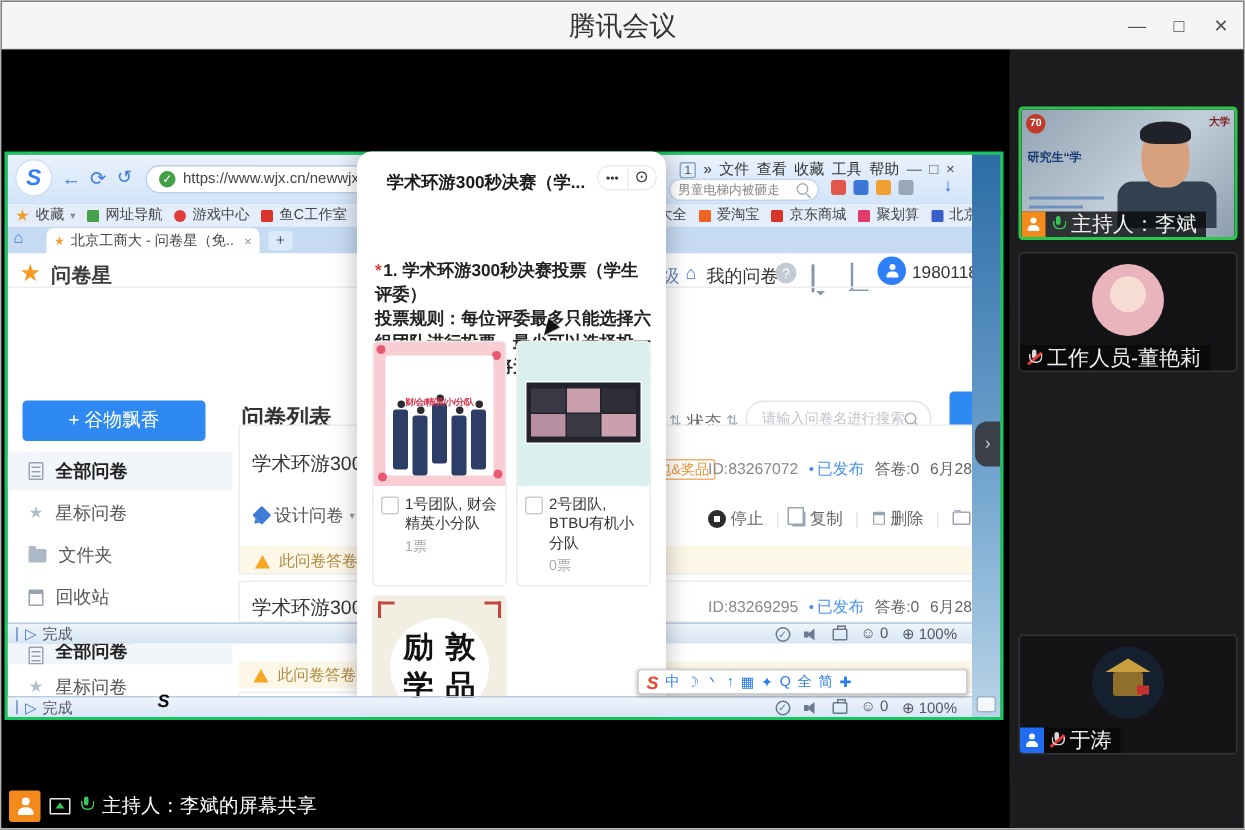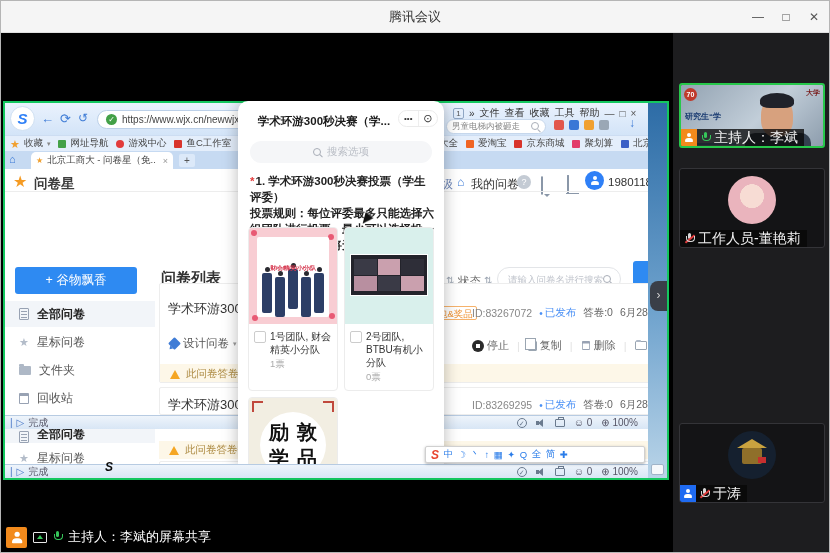--- a/index.html
+++ b/index.html
@@ -1,21 +1,21 @@
 <!DOCTYPE html>
 <html><head>
 <meta charset="utf-8">
 <style>
 *{margin:0;padding:0;box-sizing:border-box}
 body{background:#777;font-family:"Liberation Sans",sans-serif}
 .app{position:relative;width:830px;height:553px;margin:0 auto;background:#000;border:1px solid #b5b5b5;overflow:hidden;font-family:"Liberation Sans",sans-serif}
 .a{position:absolute}
 
 .titlebar{left:0;top:0;width:100%;height:32px;background:#f5f5f5;border-bottom:1px solid #e0e0e0}
-.tb-title{left:0;right:0;top:0;line-height:32px;text-align:center;font-size:13px;color:#333}
+.tb-title{left:0;right:0;top:0;line-height:32px;text-align:center;font-size:18px;color:#333}
 .tb-btn{top:0;width:26px;height:32px;line-height:32px;text-align:center;color:#555;font-size:12px;cursor:default}
 
 .side{left:672px;top:32px;width:158px;height:521px;background:#1d1d1f}
 .tile{left:678px;width:146px;background:#141416;border:1px solid #343438;border-radius:3px;overflow:hidden}
 .tile.active{border:2px solid #27c84b}
 .chip{position:absolute;left:0;bottom:0;height:17px;display:flex;align-items:center;gap:4px;background:rgba(8,8,8,.78);padding:0 6px 0 0}
 .chip .nm{font-size:14px;color:#f0f0f0;white-space:nowrap}
 .badge{width:16px;height:17px;display:flex;align-items:center;justify-content:center;flex:none}
 .badge.blue{background:#1f6bf2}.badge.orange{background:#f28a1c}
 .pg{position:relative;width:9px;height:9px;display:inline-block}
@@ -467,24 +467,20 @@
   </div>
 
   <div class="a frame"></div>
 
   <div class="a dlg">
     <div class="a dtitle">学术环游300秒决赛（学...</div>
     <div class="a capsule">
       <span class="half">•••</span>
       <span class="half">⊙</span>
     </div>
-    <div class="a dsearch">
-      <span class="mag"></span>
-      <span>搜索选项</span>
-    </div>
     <div class="a qblock">
       <span class="req">*</span><span>1. 学术环游300秒决赛投票（学生评委）</span><br>
       <span>投票规则：每位评委最多只能选择六组团队进行投票，最少可以选择投一组，确定投票后将无法更改</span><span class="qhint">请选择1-6项</span>
     </div>
     <div class="a cards">
 
       <div class="vcard">
         <div class="vimg img1">
           <span class="wm" style="left:2px;top:2px"></span>
           <span class="wm" style="right:3px;top:6px"></span>
@@ -538,21 +534,21 @@
         </div>
       </div>
 
     </div>
   </div>
 
   <div class="a cursor"></div>
 
   <div class="a side"></div>
 
-  <div class="a tile active" style="top:82px;height:65px">
+  <div class="a tile active" style="top:70px;height:89px">
     <div class="video">
       <span class="a v-badge">70</span>
       <span class="a v-corner">大学</span>
       <span class="a v-title">研究生“学</span>
       <span class="a v-line" style="left:5px;top:58px;width:50px"></span>
       <span class="a v-line" style="left:5px;top:64px;width:36px"></span>
       <span class="a shoulders"></span>
       <span class="a face"></span>
     </div>
     <div class="chip">

